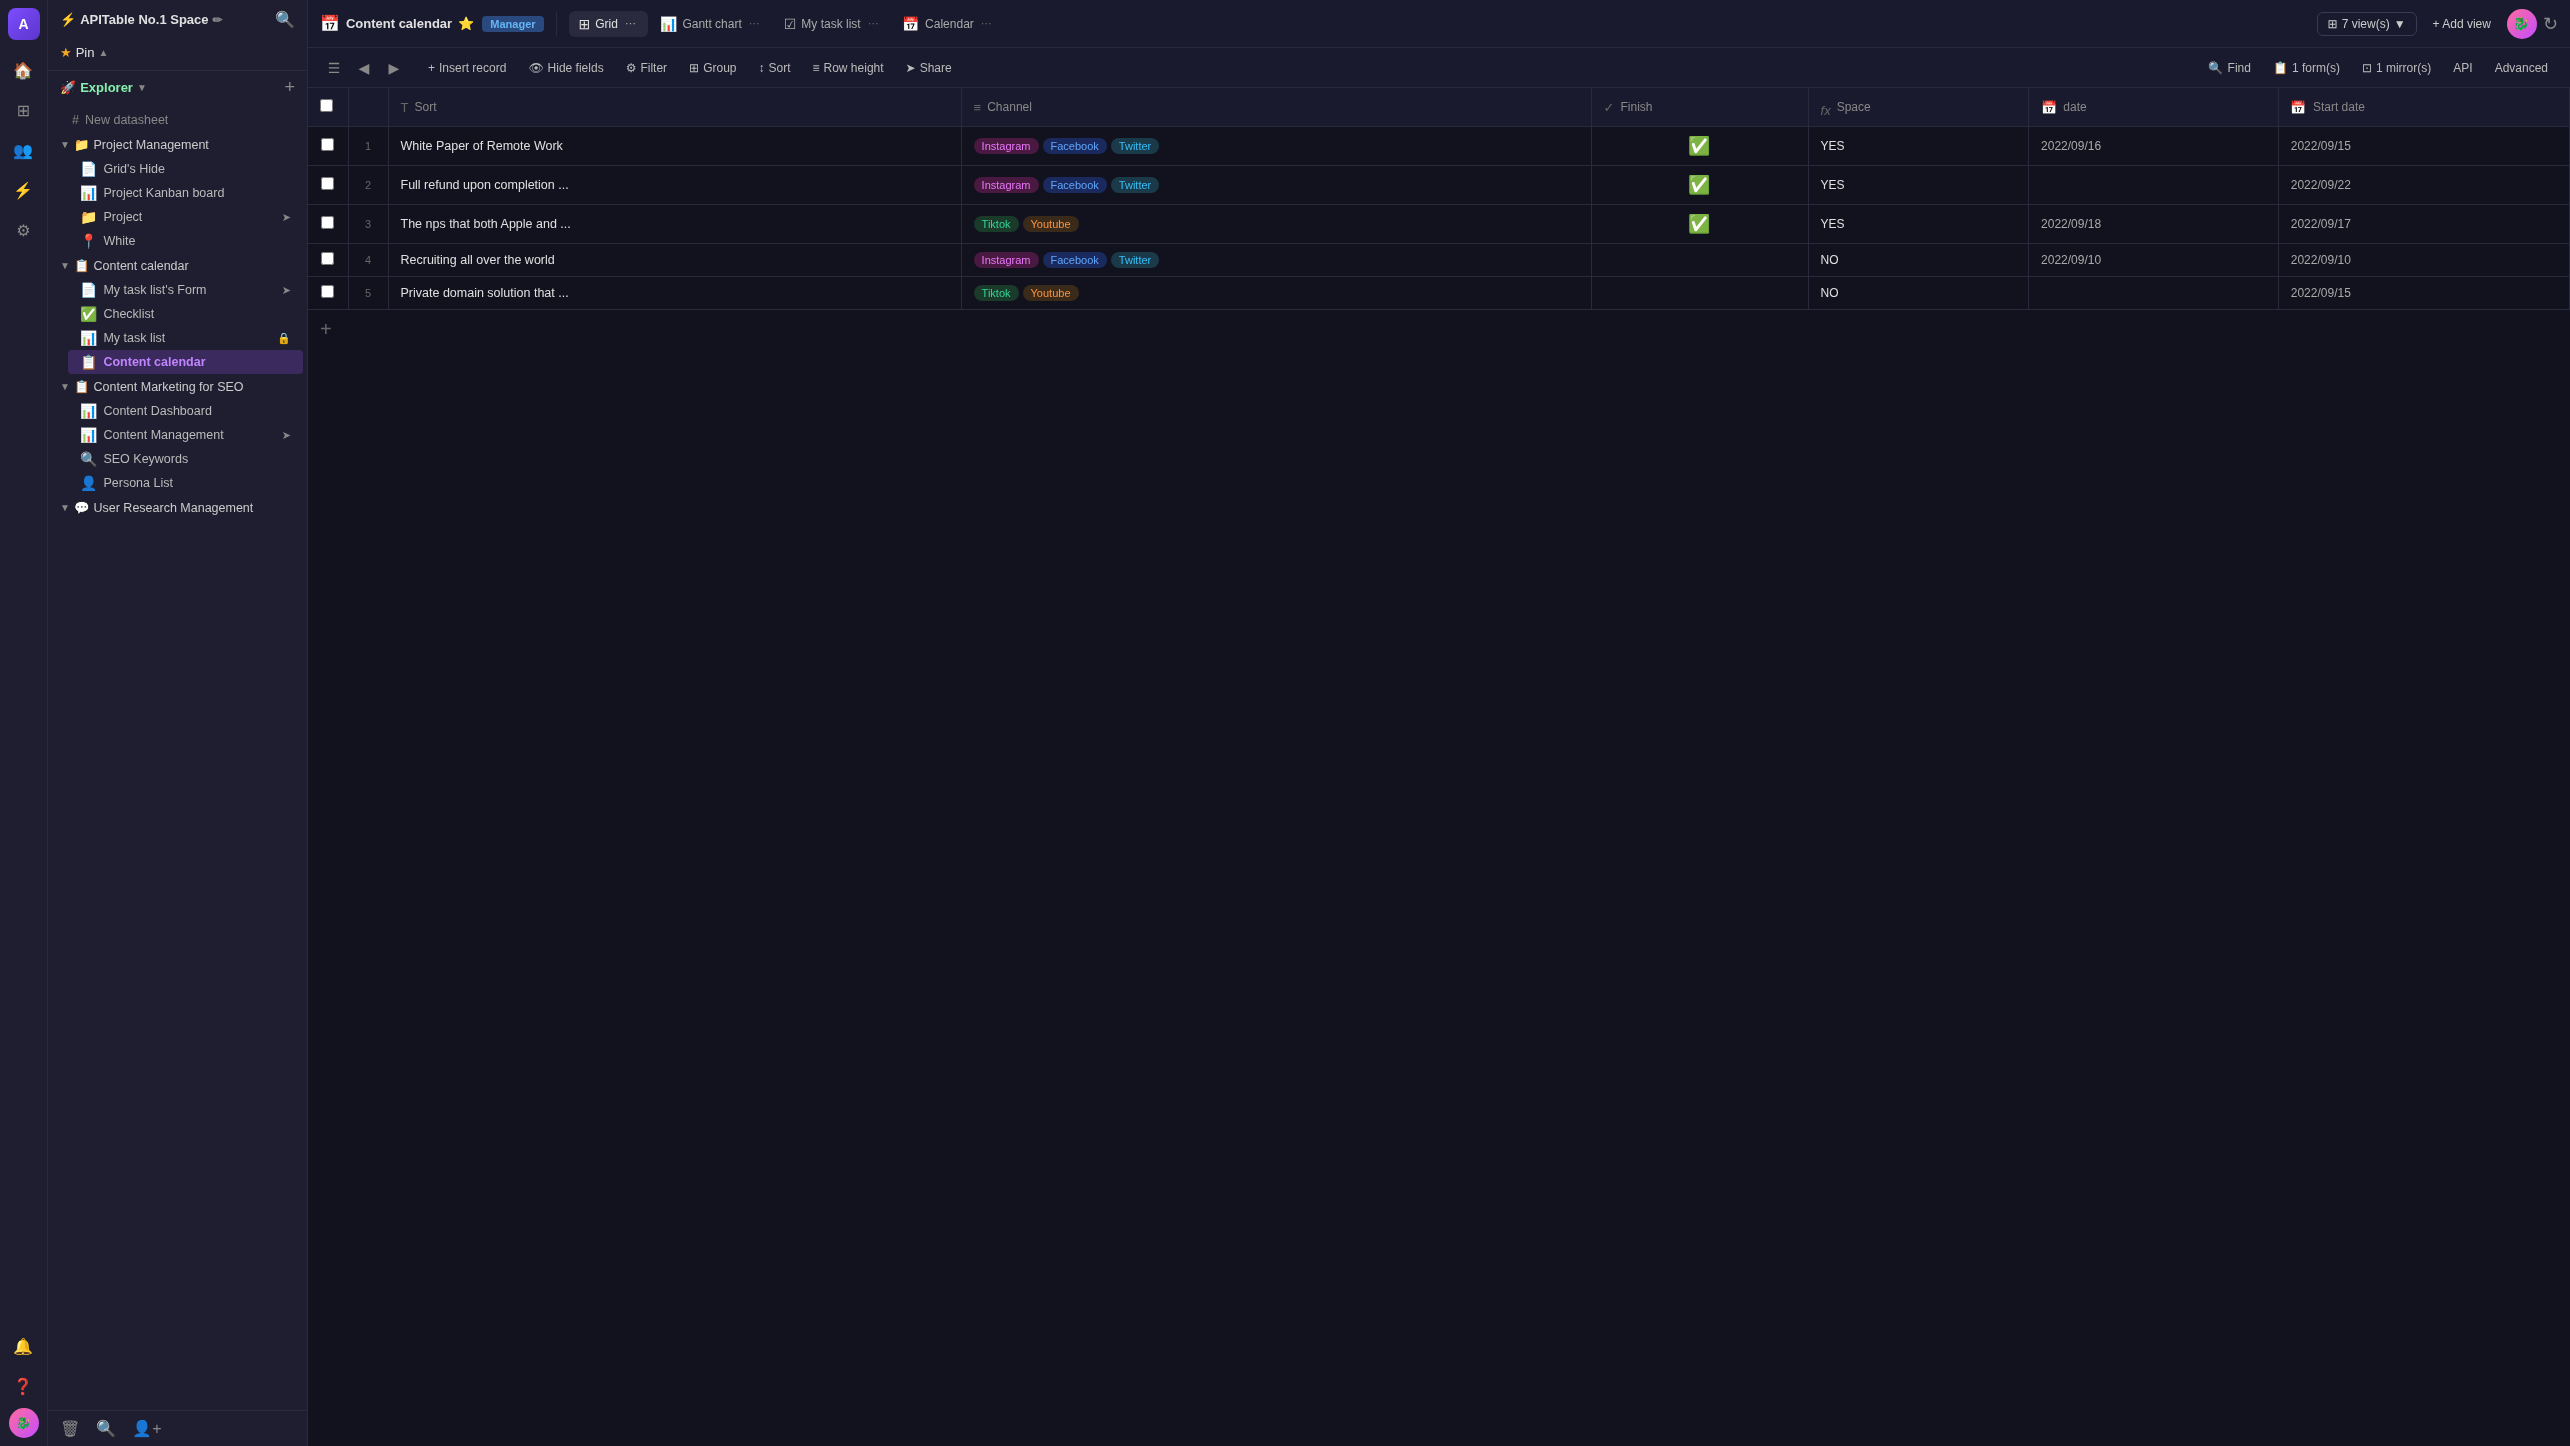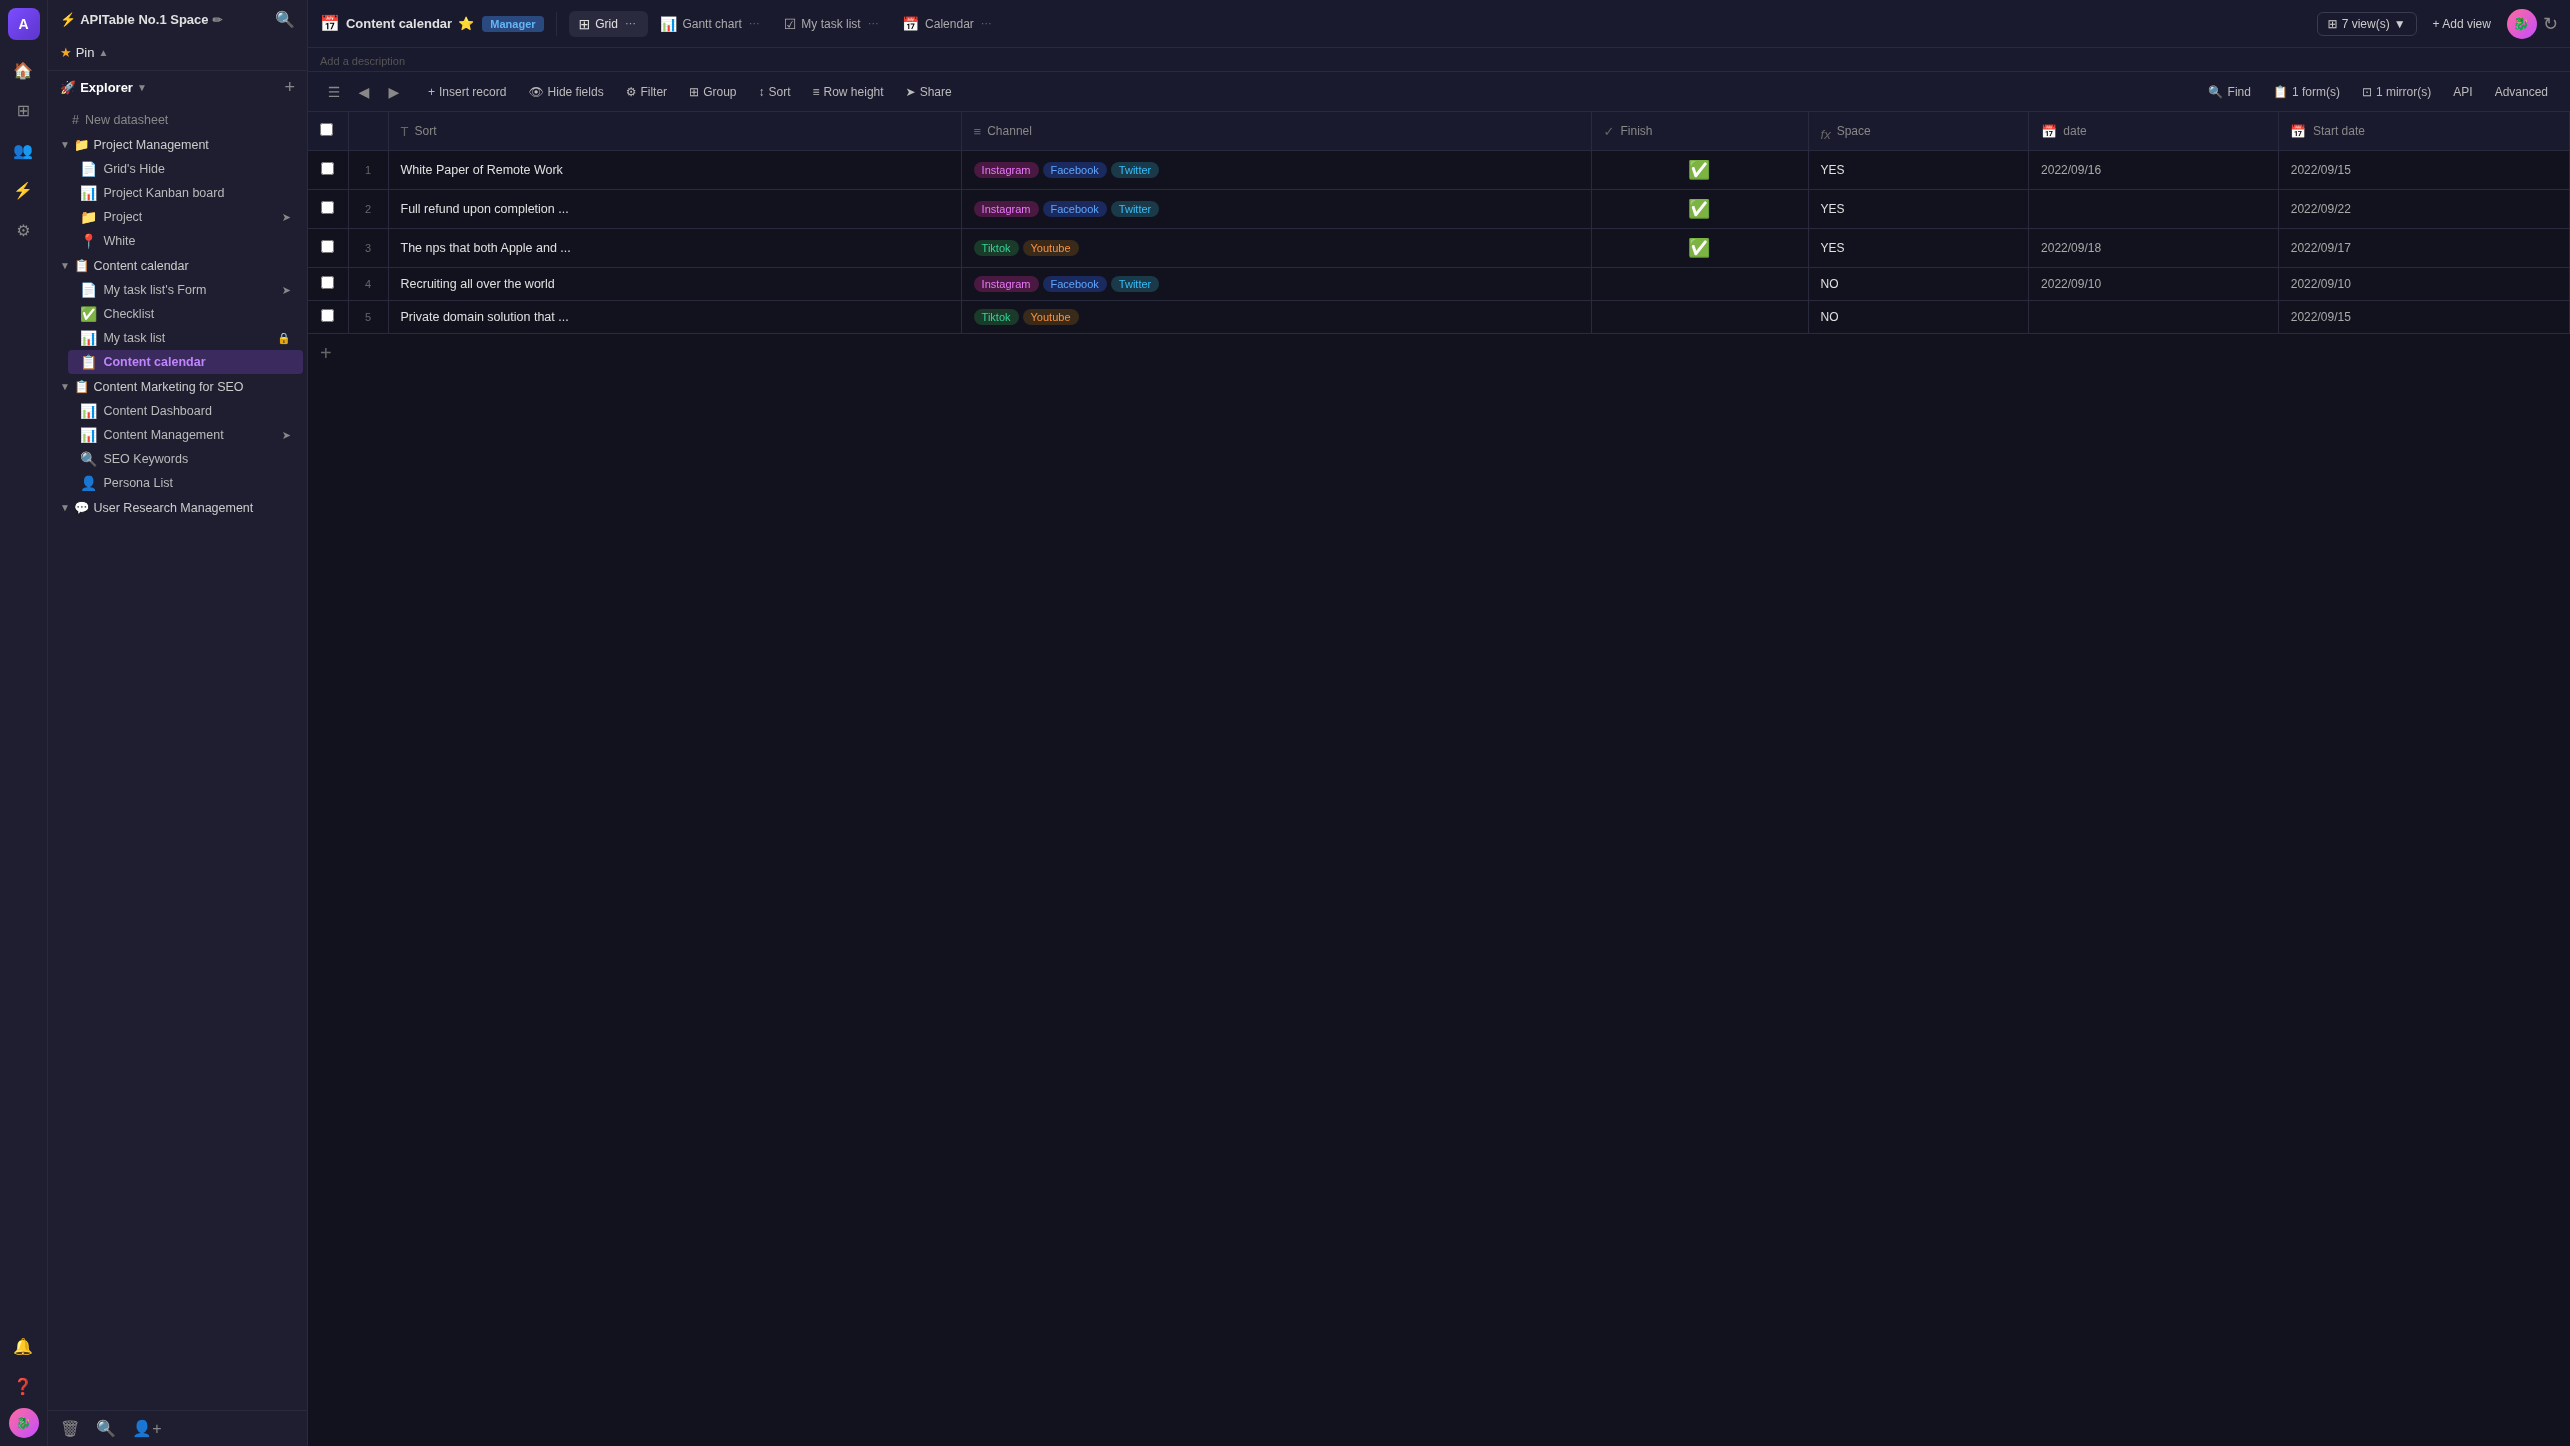--- a/index.html
+++ b/index.html
@@ -279,21 +279,21 @@
   <div class="explorer-header">
     <div style="display:flex;align-items:center;gap:4px;cursor:pointer;">
       <span style="color:#f5a623;">★</span>
       <span>Pin</span>
       <span style="color:#888;font-size:10px;">▲</span>
     </div>
   </div>
   <div class="explorer-header" style="border-bottom:none;padding:6px 12px;">
     <div style="display:flex;align-items:center;gap:4px;cursor:pointer;">
       <span>🚀</span>
-      <span style="font-weight:600;color:#ffffff;">Explorer</span>
+      <span style="font-weight:600;color:#86efac;">Explorer</span>
       <span style="color:#888;font-size:10px;">▼</span>
     </div>
     <div style="color:#888;cursor:pointer;font-size:18px;">+</div>
   </div>
 
   <div class="explorer-tree">
 
     <div class="new-datasheet-item">
       <span style="color:#888;">#</span>
       <span>New datasheet</span>
@@ -426,23 +426,20 @@
         <span>⊞</span>
         <span>7 view(s)</span>
         <span>▼</span>
       </div>
       <div class="add-view-btn">+ Add view</div>
       <div class="user-avatar">🐉</div>
       <div style="color:#888;cursor:pointer;font-size:18px;">↻</div>
     </div>
   </div>
 
-  <div class="page-description">
-    <span style="color:#555;cursor:pointer;">Add a description</span>
-  </div>
 
   <div class="toolbar">
     <div class="toolbar-expand-btn">☰</div>
     <div class="toolbar-nav">
       <div class="toolbar-nav-btn">◀</div>
       <div class="toolbar-nav-btn">▶</div>
     </div>
     <div class="toolbar-btn">
       <span>+</span>
       <span>Insert record</span>

